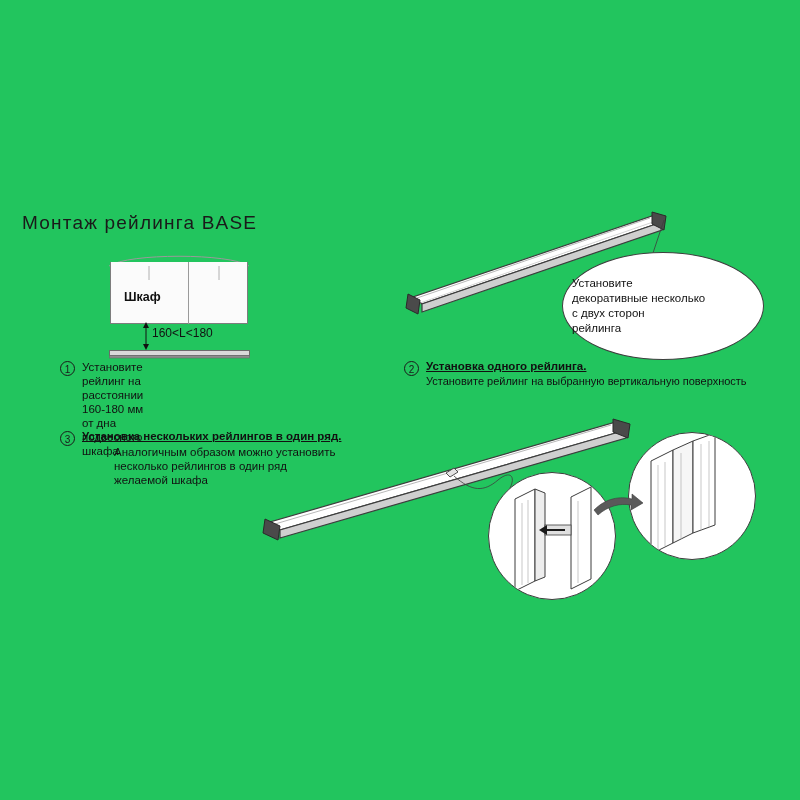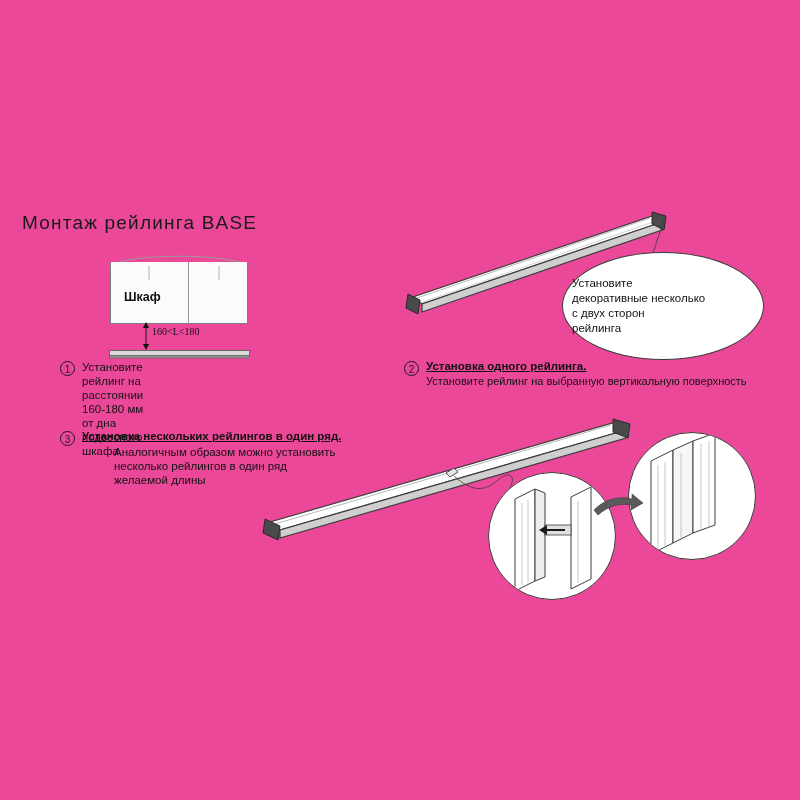--- a/index.html
+++ b/index.html
@@ -4,21 +4,21 @@
 <style>
   html, body {
     margin: 0;
     padding: 0;
     background: #ffffff;
   }
   #page {
     position: relative;
     width: 800px;
     height: 800px;
-    background: #ec4899;
+    background: #22c55e;
     font-family: "Liberation Sans", sans-serif;
     overflow: hidden;
   }
 
   .abs { position: absolute; }
 
   
   #title {
     left: 22px;
     top: 212px;
@@ -93,24 +93,23 @@
   }
   #dim-arrow {
     left: 141px;
     top: 322px;
     width: 9px;
     height: 26px;
   }
   #dim-text {
     left: 152px;
     top: 326px;
-    font-size: 10px;
+    font-size: 12px;
     color: #111;
     white-space: nowrap;
-    font-family: Liberation Serif, serif;
   }
   
   #rail-small {
     left: 109px;
     top: 350px;
     width: 140px;
     height: 7px;
   }
 
   
@@ -255,21 +254,21 @@
     </div>
   </div>
 
   <div class="abs" id="cap3">
     <div class="step-num">3</div>
     <div class="txt">
       <div class="cap-bold">Установка нескольких рейлингов в один ряд.</div>
       <div class="cap-block" style="margin-top:3px;margin-left:32px;">
         <div>Аналогичным образом можно установить</div>
         <div>несколько рейлингов в один ряд</div>
-        <div>желаемой длины</div>
+        <div>желаемой шкафа</div>
       </div>
     </div>
   </div>
 
   <div class="abs" style="left:258px;top:418px;">
     <svg width="382" height="130" viewBox="0 0 382 130">
 
       <polygon points="358,4 368,12 22,112 12,104" fill="#ffffff" stroke="#3d3d3d" stroke-width="1.2"></polygon>
       <polygon points="368,12 368,20 22,120 22,112" fill="#cfcfcf" stroke="#3d3d3d" stroke-width="1.2"></polygon>
       <line x1="353" y1="7" x2="17" y2="106" stroke="#9a9a9a" stroke-width="0.7"></line>

